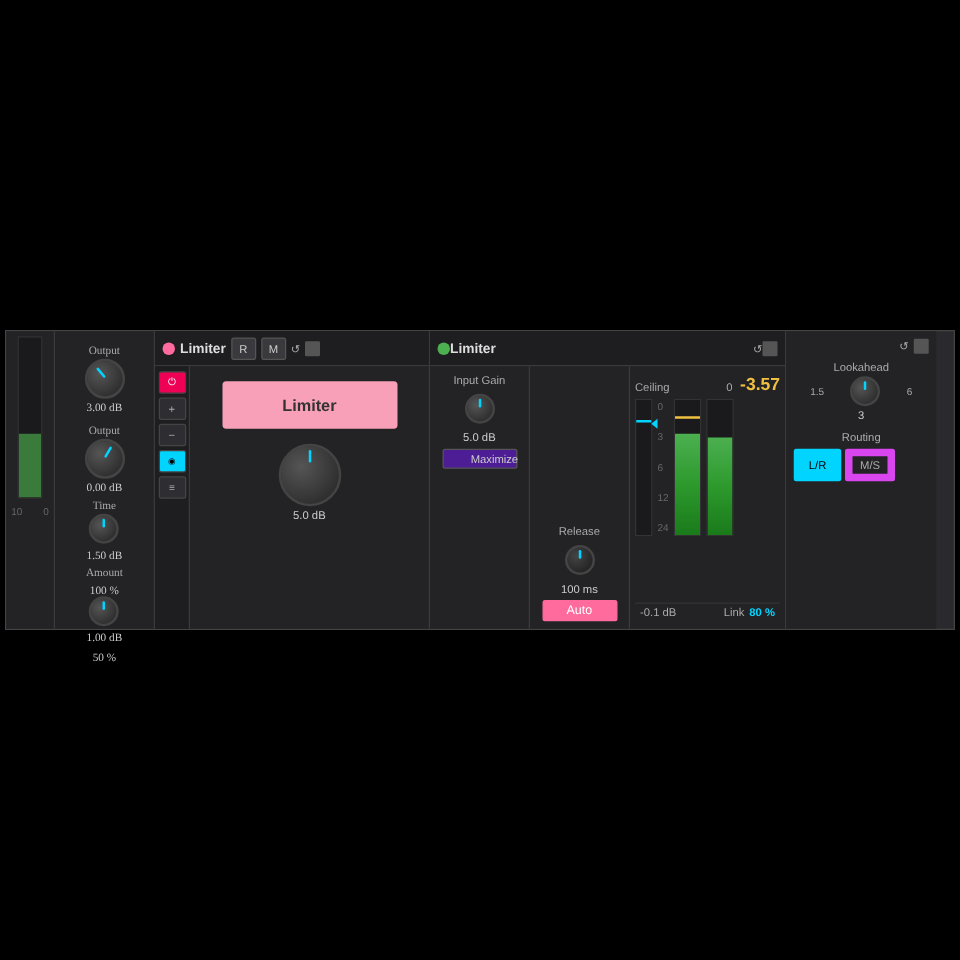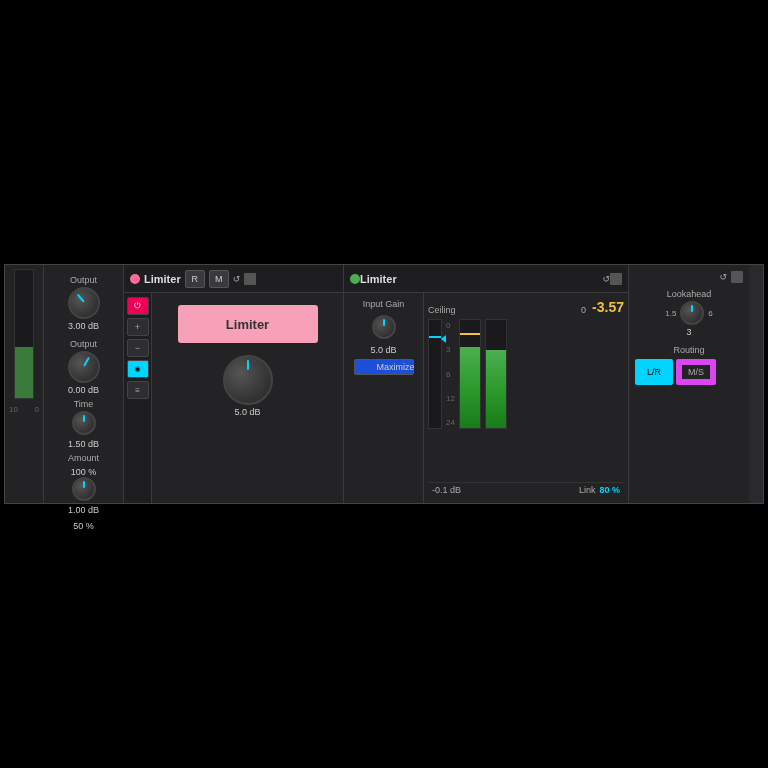--- a/index.html
+++ b/index.html
@@ -50,20 +50,21 @@
     }
     
     .panel-2 {
       background: #232326;
       width: 80px;
       display: flex;
       flex-direction: column;
       align-items: center;
       padding: 6px 4px;
       border-right: 1px solid #3a3a3e;
+      font-family: Liberation Serif, serif;
     }
     
     .panel-3 {
       background: #232326;
       width: 220px;
       display: flex;
       flex-direction: column;
       border-right: 1px solid #3a3a3e;
     }
     .panel-3-header {
@@ -255,21 +256,21 @@
     
     .input-gain-section {
       display: flex;
       flex-direction: column;
       align-items: center;
       padding: 6px 8px;
       border-right: 1px solid #3a3a3e;
       width: 80px;
     }
     .maximize-btn {
-      background: #1d4ed8;
+      background: #4c1d95;
       border: 1px solid #555;
       color: #ccc;
       font-size: 9px;
       padding: 2px 22px;
       cursor: pointer;
       border-radius: 2px;
       width: 60px;
       text-align: center;
       margin-top: 4px;
     }
@@ -480,20 +481,26 @@
 
     <div class="panel-4-body">
 
       <div class="input-gain-section">
         <span class="knob-label">Input Gain</span>
         <div class="knob knob-sm" style="margin:4px 0;"></div>
         <span class="knob-value">5.0 dB</span>
         <div class="maximize-btn">Maximize</div>
       </div>
 
+      <div class="release-section">
+        <span class="knob-label">Release</span>
+        <div class="knob knob-sm" style="background:radial-gradient(circle at 35% 35%, #444, #1a1a1a);margin:4px 0;"></div>
+        <span class="knob-value">100 ms</span>
+        <div class="auto-btn">Auto</div>
+      </div>
 
       <div class="meter-section">
         <div class="ceiling-row">
           <span class="ceiling-label">Ceiling</span>
           <span style="font-size:9px;color:#aaa;margin-left:auto;margin-right:6px;">0</span>
           <span class="ceiling-value">-3.57</span>
         </div>
         <div style="display:flex;flex:1;gap:4px;">
 
           <div style="position:relative;width:14px;height:110px;background:#1a1a1d;border:1px solid #333;">
@@ -532,21 +539,21 @@
   </div>
 
   <div class="panel-5">
     <div class="panel-5-header">
       <span class="refresh-icon">↺</span>
       <span class="save-icon"></span>
     </div>
 
     <div class="lookahead-section">
       <span class="knob-label">Lookahead</span>
-      <div style="position:relative;display:flex;align-items:center;gap:4px;">
+      <div style="position:relative;display:flex;align-items:center;gap:21px;">
         <span style="font-size:8px;color:#aaa;">1.5</span>
         <div class="knob knob-sm"></div>
         <span style="font-size:8px;color:#aaa;">6</span>
       </div>
       <span class="knob-value">3</span>
     </div>
 
 
     <div>
       <div style="font-size:9px;color:#aaa;margin-bottom:2px;text-align:center;">Routing</div>

